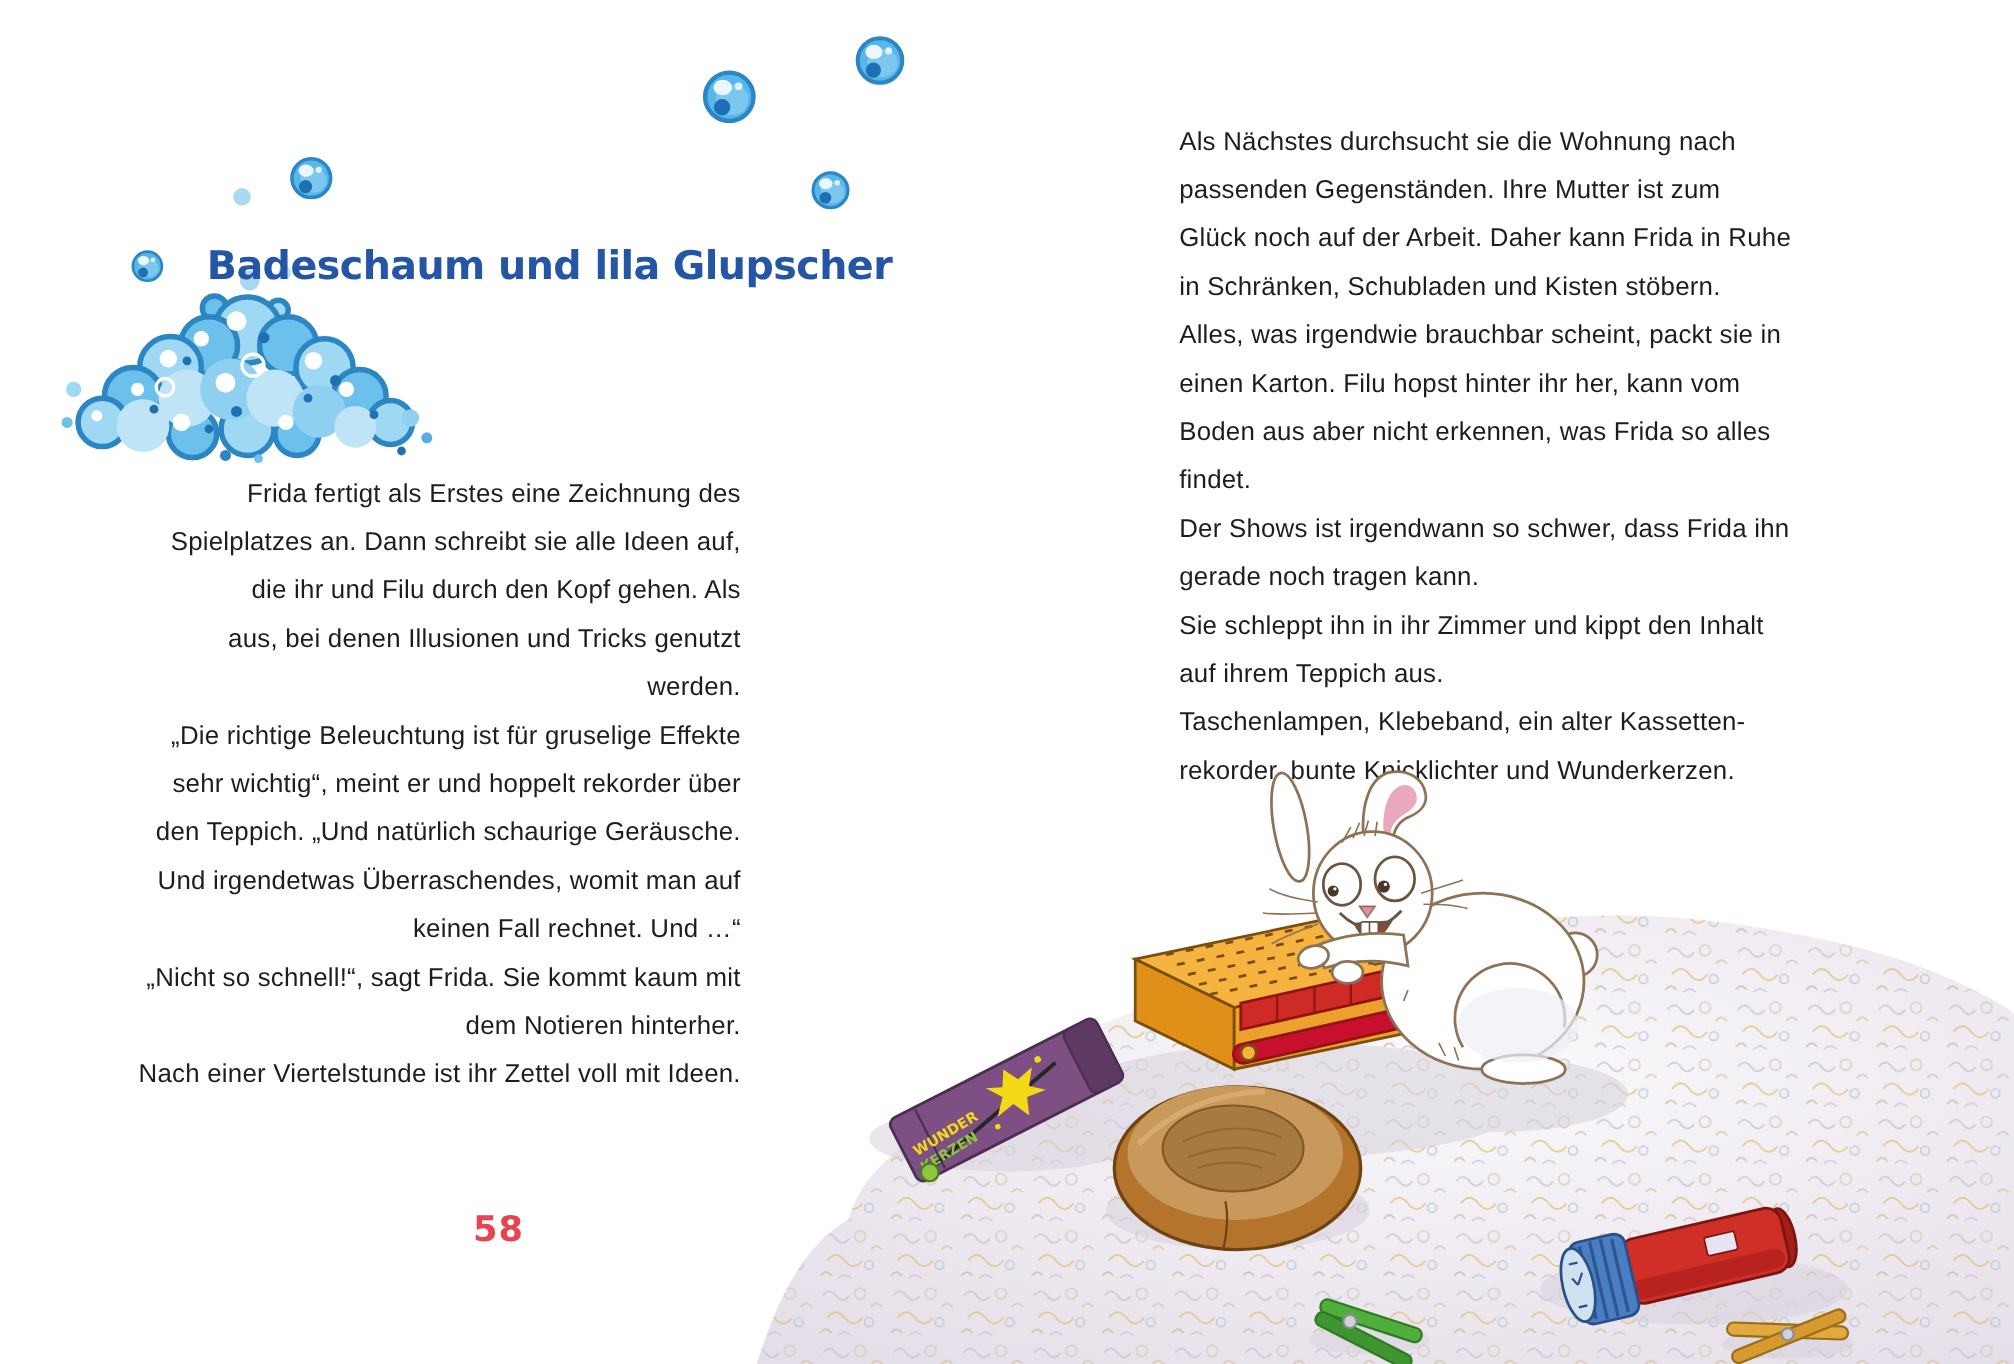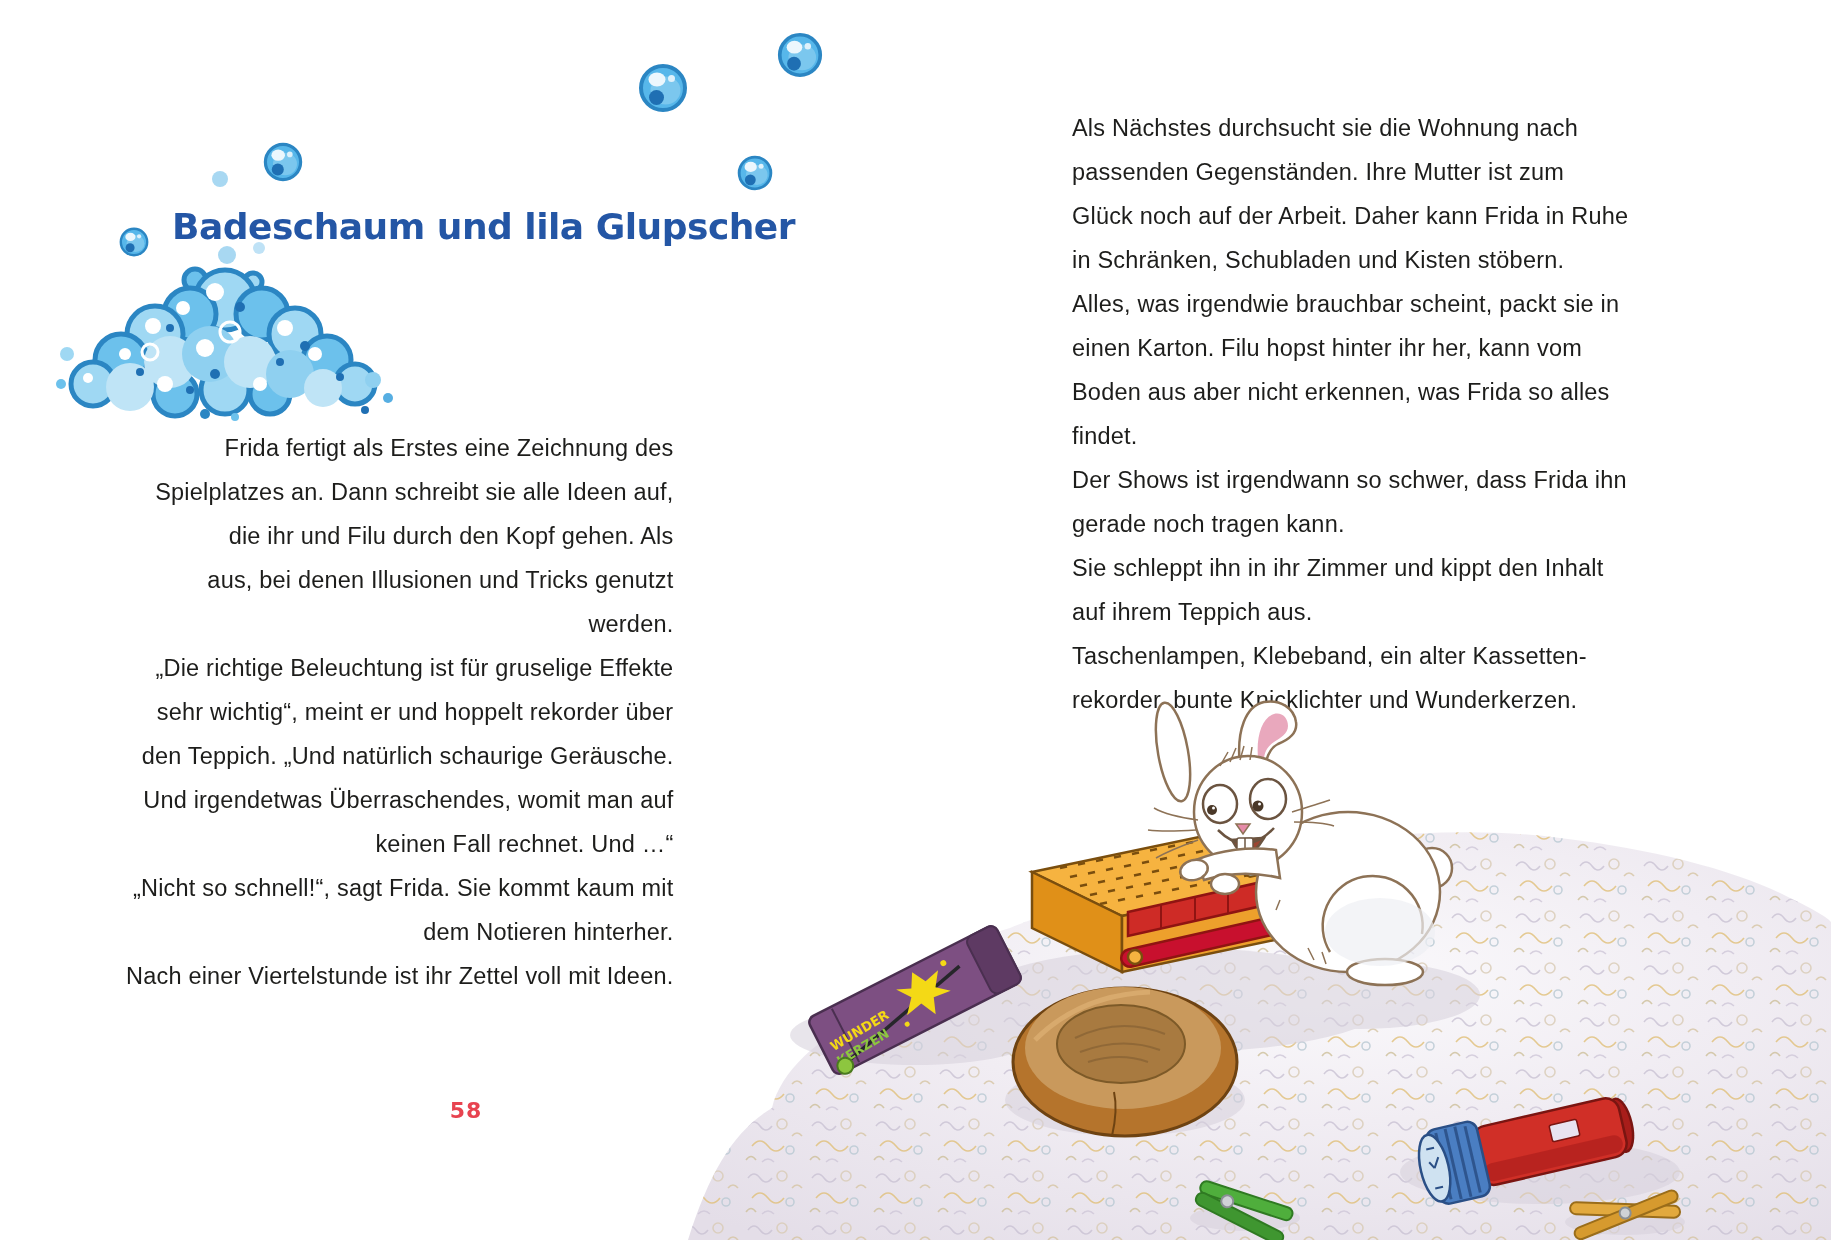--- a/index.html
+++ b/index.html
@@ -3,29 +3,29 @@
 <meta charset="utf-8">
 <style>
   html,body{margin:0;padding:0;background:#ffffff;}
   body{width:1831px;height:1240px;overflow:hidden;position:relative;
        font-family:"Liberation Sans", sans-serif;}
   .spread{position:absolute;inset:0;background:#ffffff;}
   .page{position:absolute;top:0;bottom:0;}
   .page.left{left:0;width:915px;}
   .page.right{left:915px;width:916px;}
   .deco{position:absolute;pointer-events:none;}
-  .title{position:absolute;left:172px;top:206px;margin:0;
+  .title{position:absolute;left:172px;top:206px;margin:16px;
          font-family:"DejaVu Sans", sans-serif;font-weight:bold;
          font-size:36px;letter-spacing:-0.5px;color:#2456a5;white-space:nowrap;}
   .body-text{position:absolute;color:#1d1d1b;font-size:23.5px;line-height:44px;}
   .body-text .tline{white-space:nowrap;letter-spacing:0.2px;}
   .left .body-text{left:126px;top:426px;text-align:right;}
   .right-text{left:141px;top:106px;margin-left:16px;}
-  .pagenum{position:absolute;left:430px;top:1098px;width:72px;text-align:center;
-           font-weight:bold;font-size:22px;color:#e84350;
+  .pagenum{position:absolute;left:430px;top:1098px;width:72px;text-align:left;
+           font-weight:bold;font-size:32px;color:#e84350;
            font-family:"DejaVu Sans", sans-serif;letter-spacing:1px;}
   svg{display:block;}
 </style>
 </head>
 <body>
 
 <div class="spread">
 
   <section class="page left">
 

